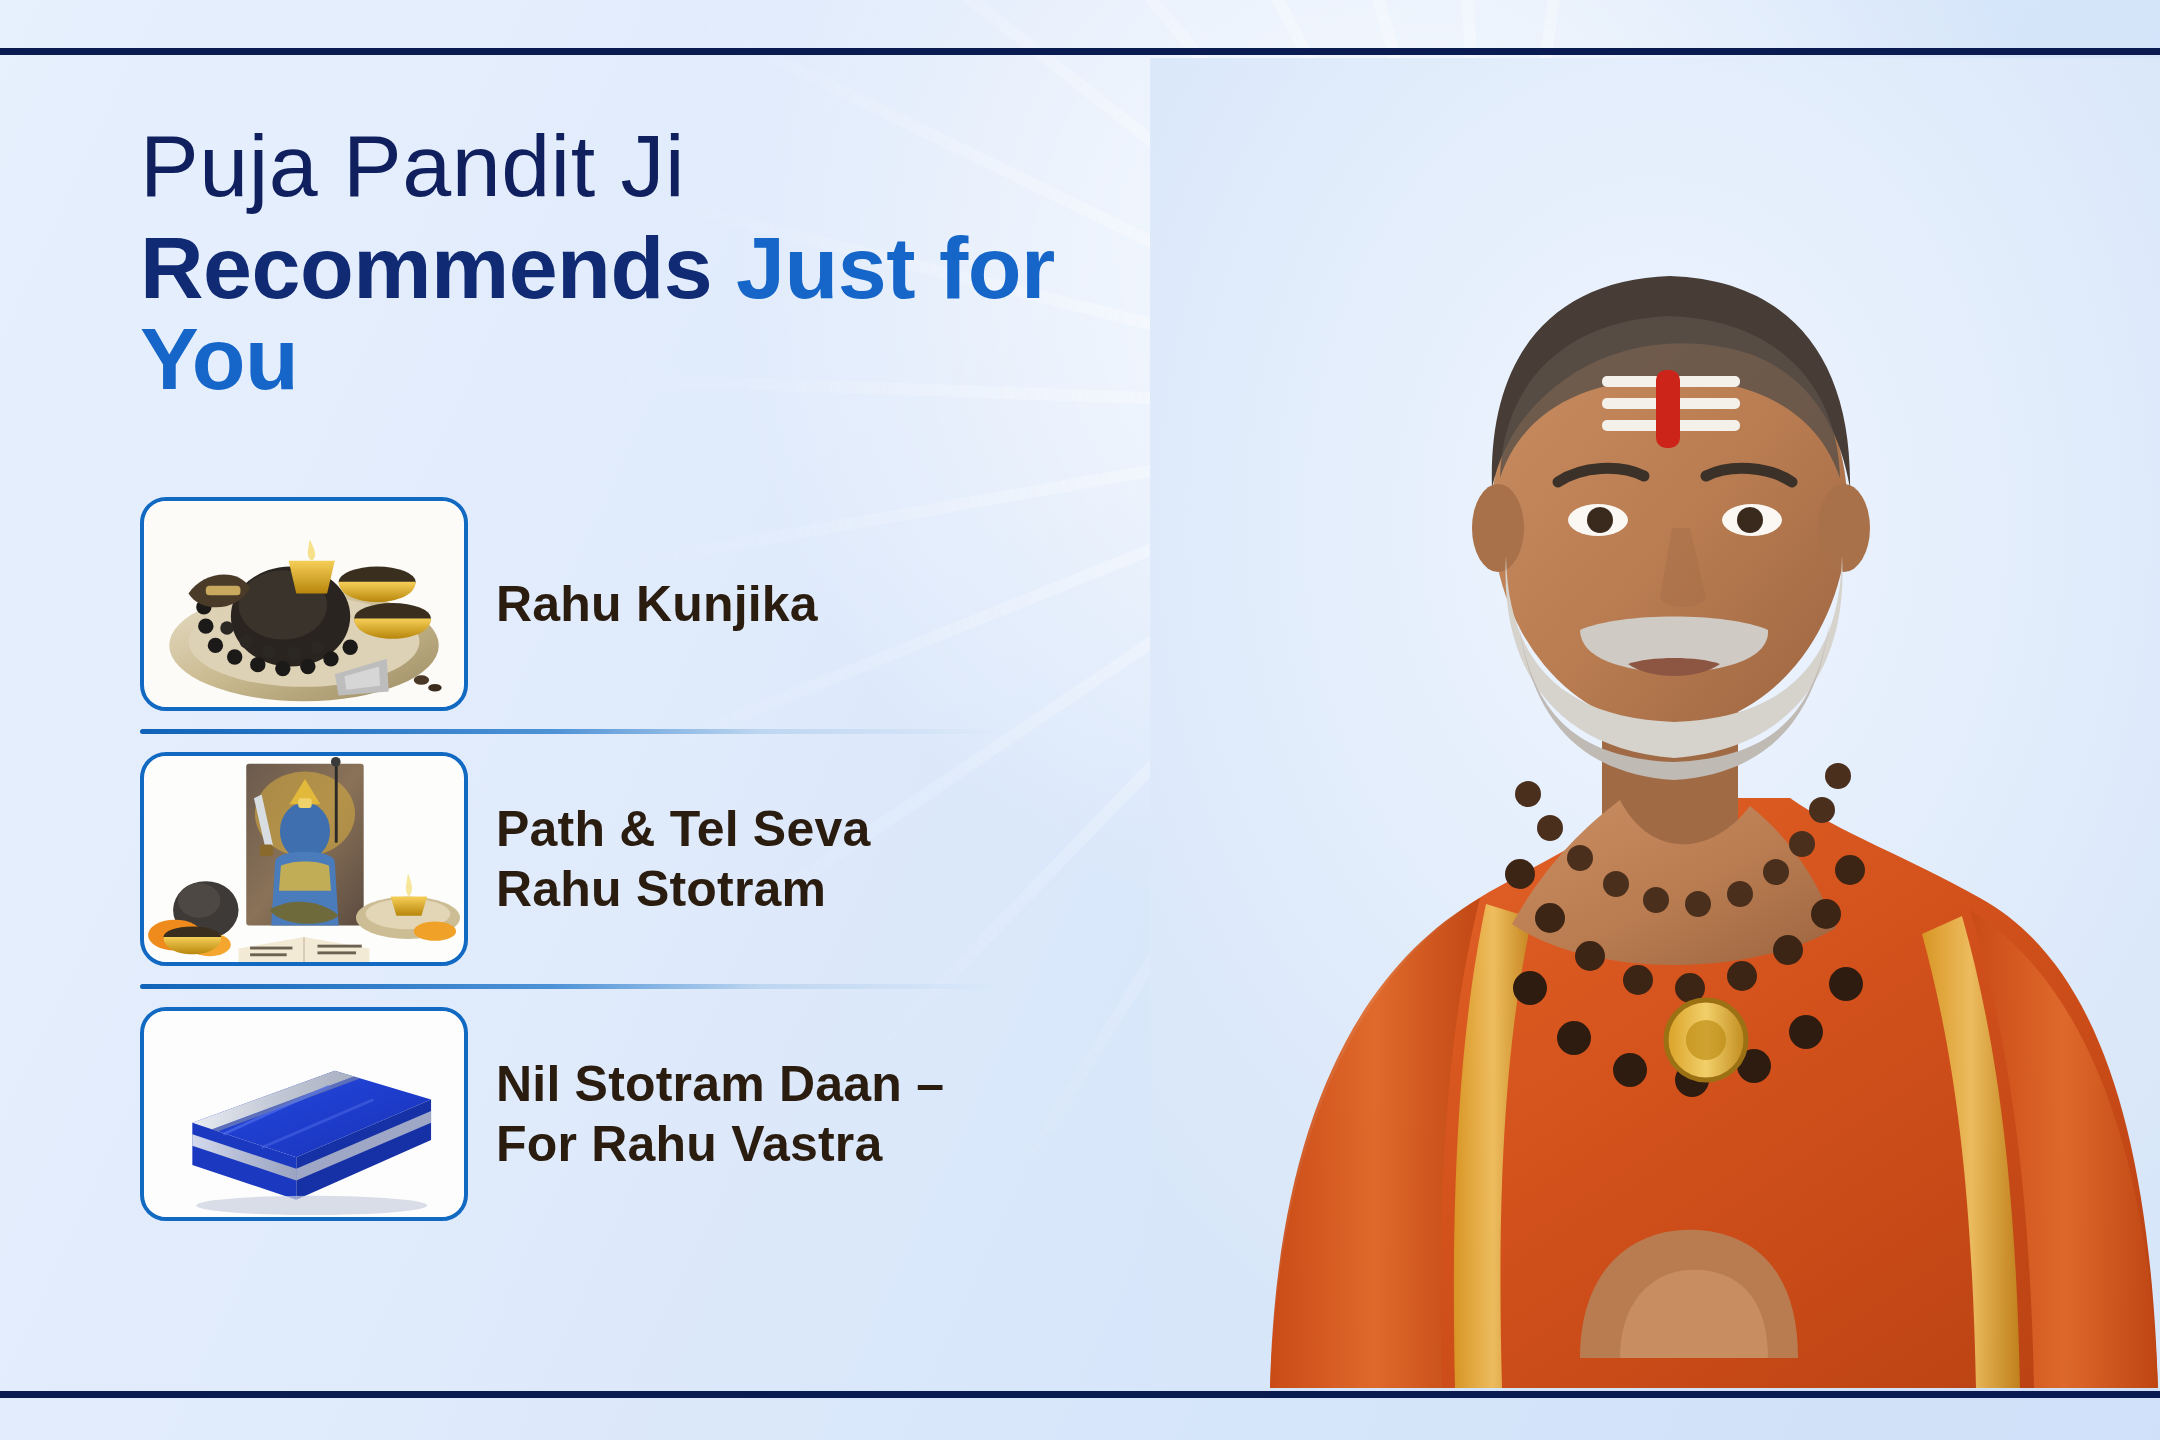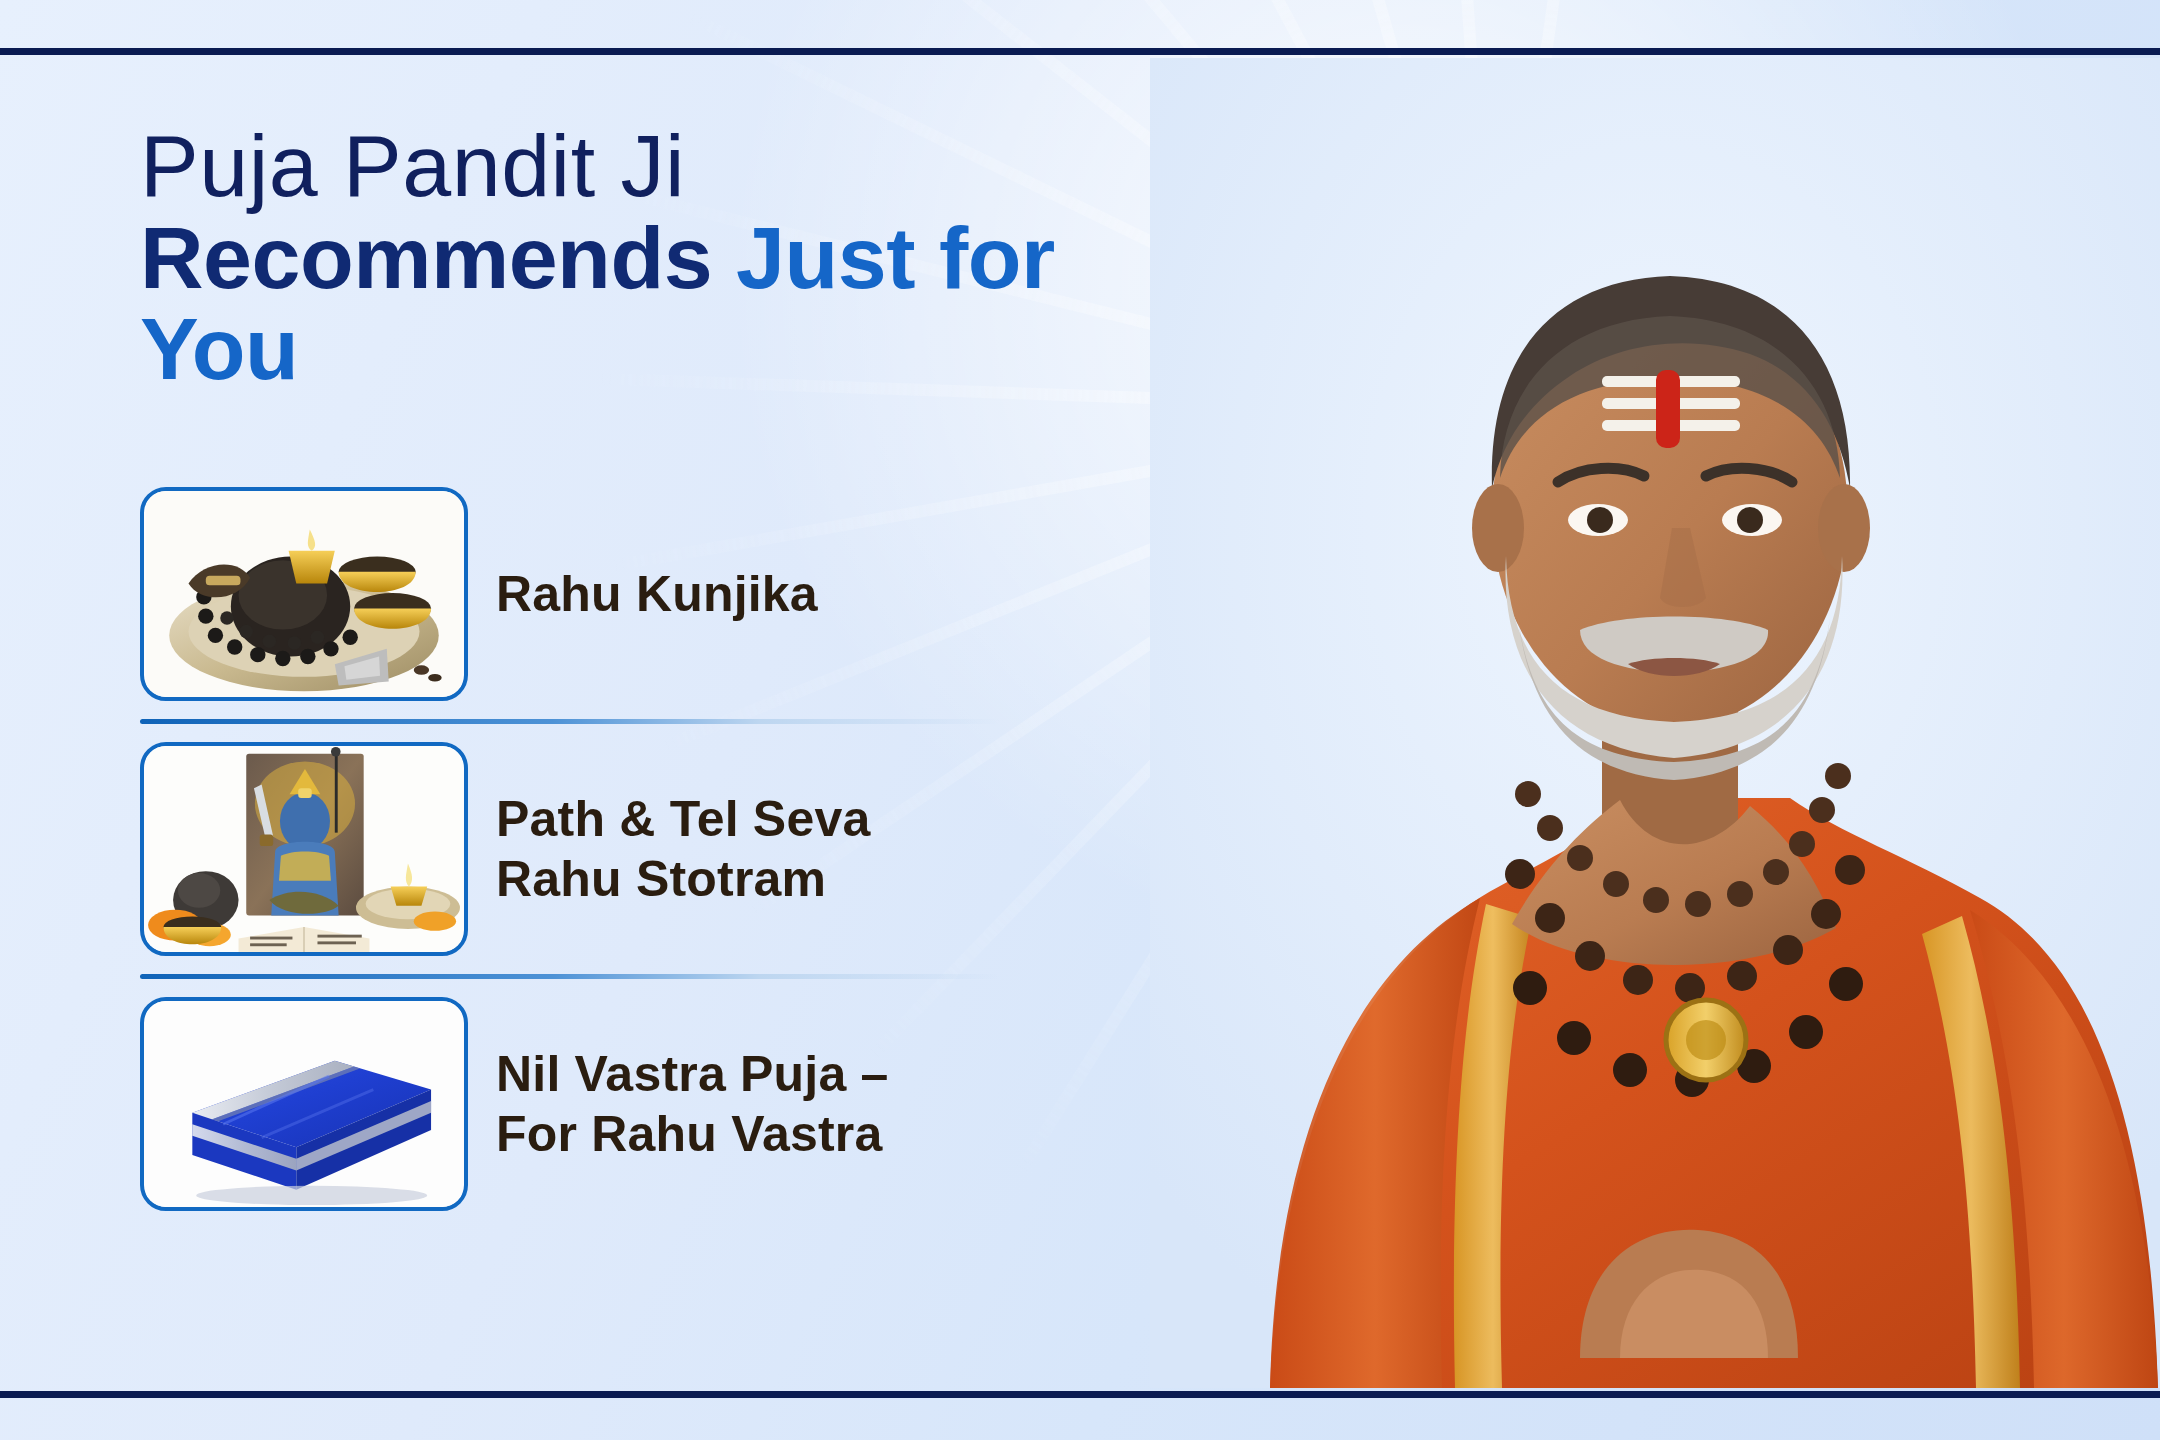--- a/index.html
+++ b/index.html
@@ -43,21 +43,21 @@
     position:absolute;left:16px;top:60px;width:1180px;height:1320px;
     padding:60px 0 0 124px;box-sizing:border-box;
   }
   .headline{margin:0;line-height:1.04;}
   .hl-line1{
     display:block;
     font-size:88px;font-weight:300;letter-spacing:.5px;
     color:#10205e;
   }
   .hl-line2{
-    display:block;margin-top:0;
+    display:block;margin-top:10px;
     font-size:88px;font-weight:700;letter-spacing:-.5px;
   }
   .hl-dark{color:#102a73;}
   .hl-blue{color:#1566c8;}
   .list{margin-top:92px;width:860px;}
   .row{
     display:flex;align-items:center;gap:28px;
     height:214px;
   }
   .thumb{
@@ -410,20 +410,20 @@
             <path d="M48 128 L156 164 L156 176 L48 140 Z" fill="url(#silver)" opacity=".9"></path>
             <path d="M156 164 L296 104 L296 116 L156 176 Z" fill="#b6bccb" opacity=".85"></path>
 
             <path d="M80 128 L190 78" stroke="#5a76ee" stroke-width="3" opacity=".55" fill="none"></path>
             <path d="M120 142 L236 92" stroke="#5a76ee" stroke-width="3" opacity=".4" fill="none"></path>
 
             <ellipse cx="172" cy="202" rx="120" ry="10" fill="#c9cfdd" opacity=".7"></ellipse>
           </svg>
         </div>
         <div class="label">
-          <div>Nil Vastra Puja –</div>
+          <div>Nil Stotram Daan –</div>
           <div>For Rahu Vastra</div>
         </div>
       </div>
 
     </div>
   </div>
 </div>
 
 </body></html>

